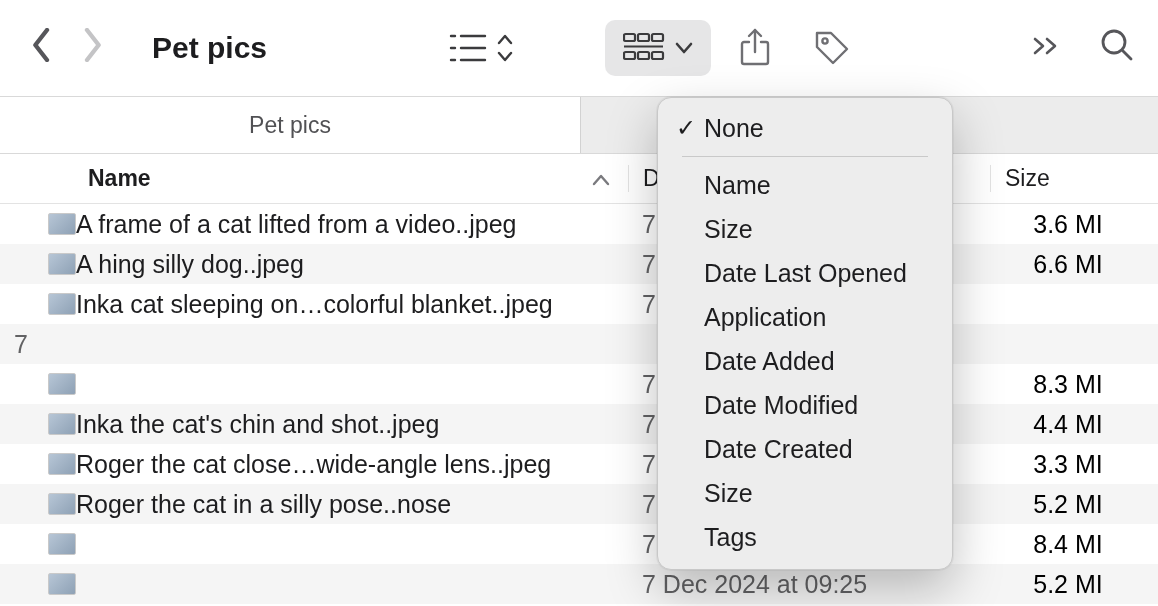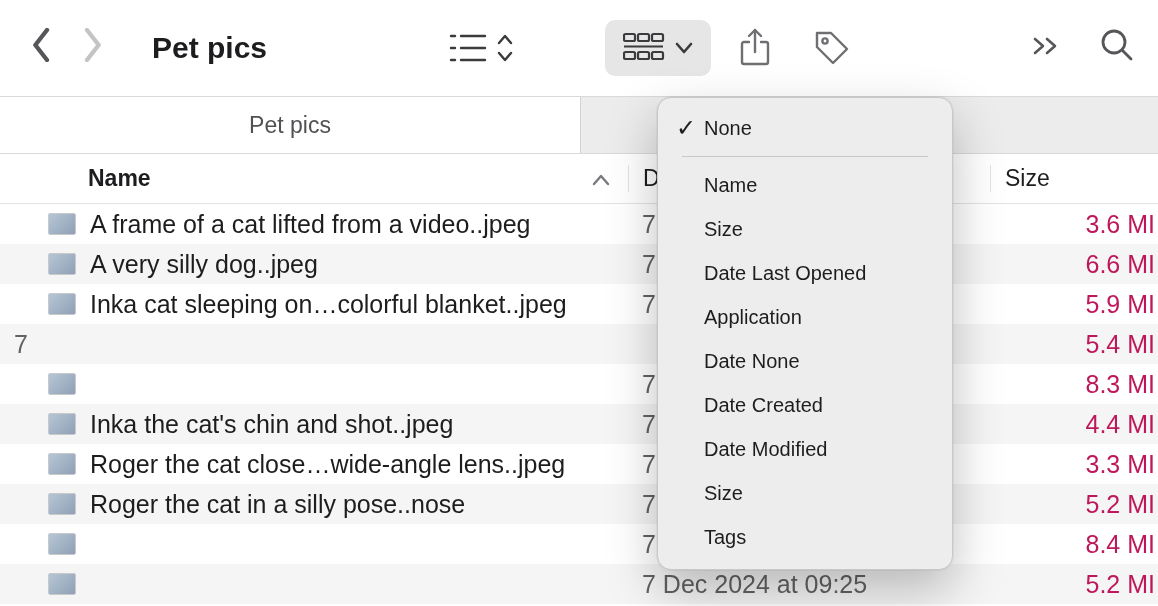--- a/index.html
+++ b/index.html
@@ -88,23 +88,23 @@
 
   
   .rows { }
   .row {
     display: flex;
     align-items: center;
     height: 40px;
     font-size: 25px;
   }
   .row:nth-child(even) { background: #f5f5f5; }
-  .row .cell-name { flex: 0 0 628px; display: flex; align-items: center; padding-left: 48px; gap: 14px; white-space: nowrap; overflow: hidden; }
+  .row .cell-name { flex: 0 0 628px; display: flex; align-items: center; padding-left: 48px; gap: 0; white-space: nowrap; overflow: hidden; }
   .row .cell-date { flex: 0 0 362px; padding-left: 14px; color: #626264; white-space: nowrap; overflow: hidden; }
-  .row .cell-size { flex: 1 1 auto; text-align: right; padding-right: 3px; color: #be185d; white-space: nowrap; overflow: hidden; }
+  .row .cell-size { flex: 1 1 auto; text-align: center; padding-right: 12px; color: #000000; white-space: nowrap; overflow: hidden; }
   .thumb {
     width: 28px; height: 22px; border: 1px solid #c9c9c9; border-radius: 2px; flex: 0 0 auto;
     background: linear-gradient(135deg,#b7c6d6 0%, #8ea1b5 100%);
   }
 
   
   .menu {
     position: absolute;
     left: 657px;
     top: 97px;
@@ -113,21 +113,21 @@
     border: 1px solid #c8c8c8;
     border-radius: 14px;
     box-shadow: 0 20px 50px rgba(0,0,0,0.25), 0 0 0 1px rgba(0,0,0,0.04);
     padding: 8px 0 10px 0;
     overflow: hidden;
   }
   .menu-item {
     display: flex;
     align-items: center;
     height: 44px;
-    font-size: 20px;
+    font-size: 25px;
     padding-left: 46px;
   }
   .menu-item.checked::before {
     content: "✓";
     position: absolute;
     left: 18px;
     font-size: 24px;
   }
   .menu-item.checked { position: relative; }
   .menu-sep {
@@ -258,32 +258,31 @@
       <div class="cell-name">
         <div class="thumb"></div>
         <span>A frame of a cat lifted from a video..jpeg</span>
       </div>
       <div class="cell-date">7</div>
       <div class="cell-size">3.6 MI</div>
     </div>
     <div class="row">
       <div class="cell-name">
         <div class="thumb"></div>
-        <span>A very silly dog..jpeg</span>
+        <span>A hing silly dog..jpeg</span>
       </div>
       <div class="cell-date">7</div>
       <div class="cell-size">6.6 MI</div>
     </div>
     <div class="row">
       <div class="cell-name">
         <div class="thumb"></div>
         <span>Inka cat sleeping on…colorful blanket..jpeg</span>
       </div>
       <div class="cell-date">7</div>
-      <div class="cell-size">5.9 MI</div>
     </div>
     <div class="row">
       <div class="cell-date">7</div>
       <div class="cell-size">5.4 MI</div>
     </div>
     <div class="row">
       <div class="cell-name">
         <div class="thumb"></div>
       </div>
       <div class="cell-date">7</div>
@@ -329,18 +328,18 @@
     </div>
   </div>
 
 <div class="menu" id="menu">
     <div class="menu-item checked">None</div>
     <div class="menu-sep"></div>
     <div class="menu-item">Name</div>
     <div class="menu-item">Size</div>
     <div class="menu-item">Date Last Opened</div>
     <div class="menu-item">Application</div>
-    <div class="menu-item">Date None</div>
+    <div class="menu-item">Date Added</div>
+    <div class="menu-item">Date Modified</div>
     <div class="menu-item">Date Created</div>
-    <div class="menu-item">Date Modified</div>
     <div class="menu-item">Size</div>
     <div class="menu-item">Tags</div>
   </div>
 
 </body></html>

